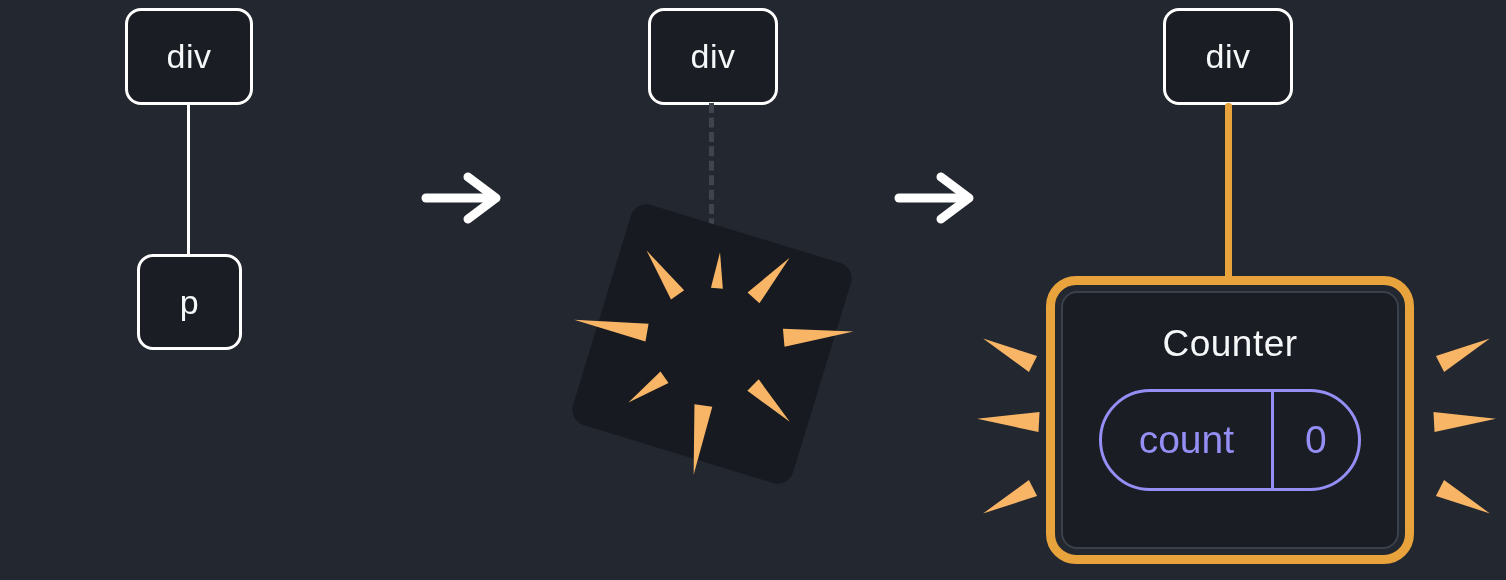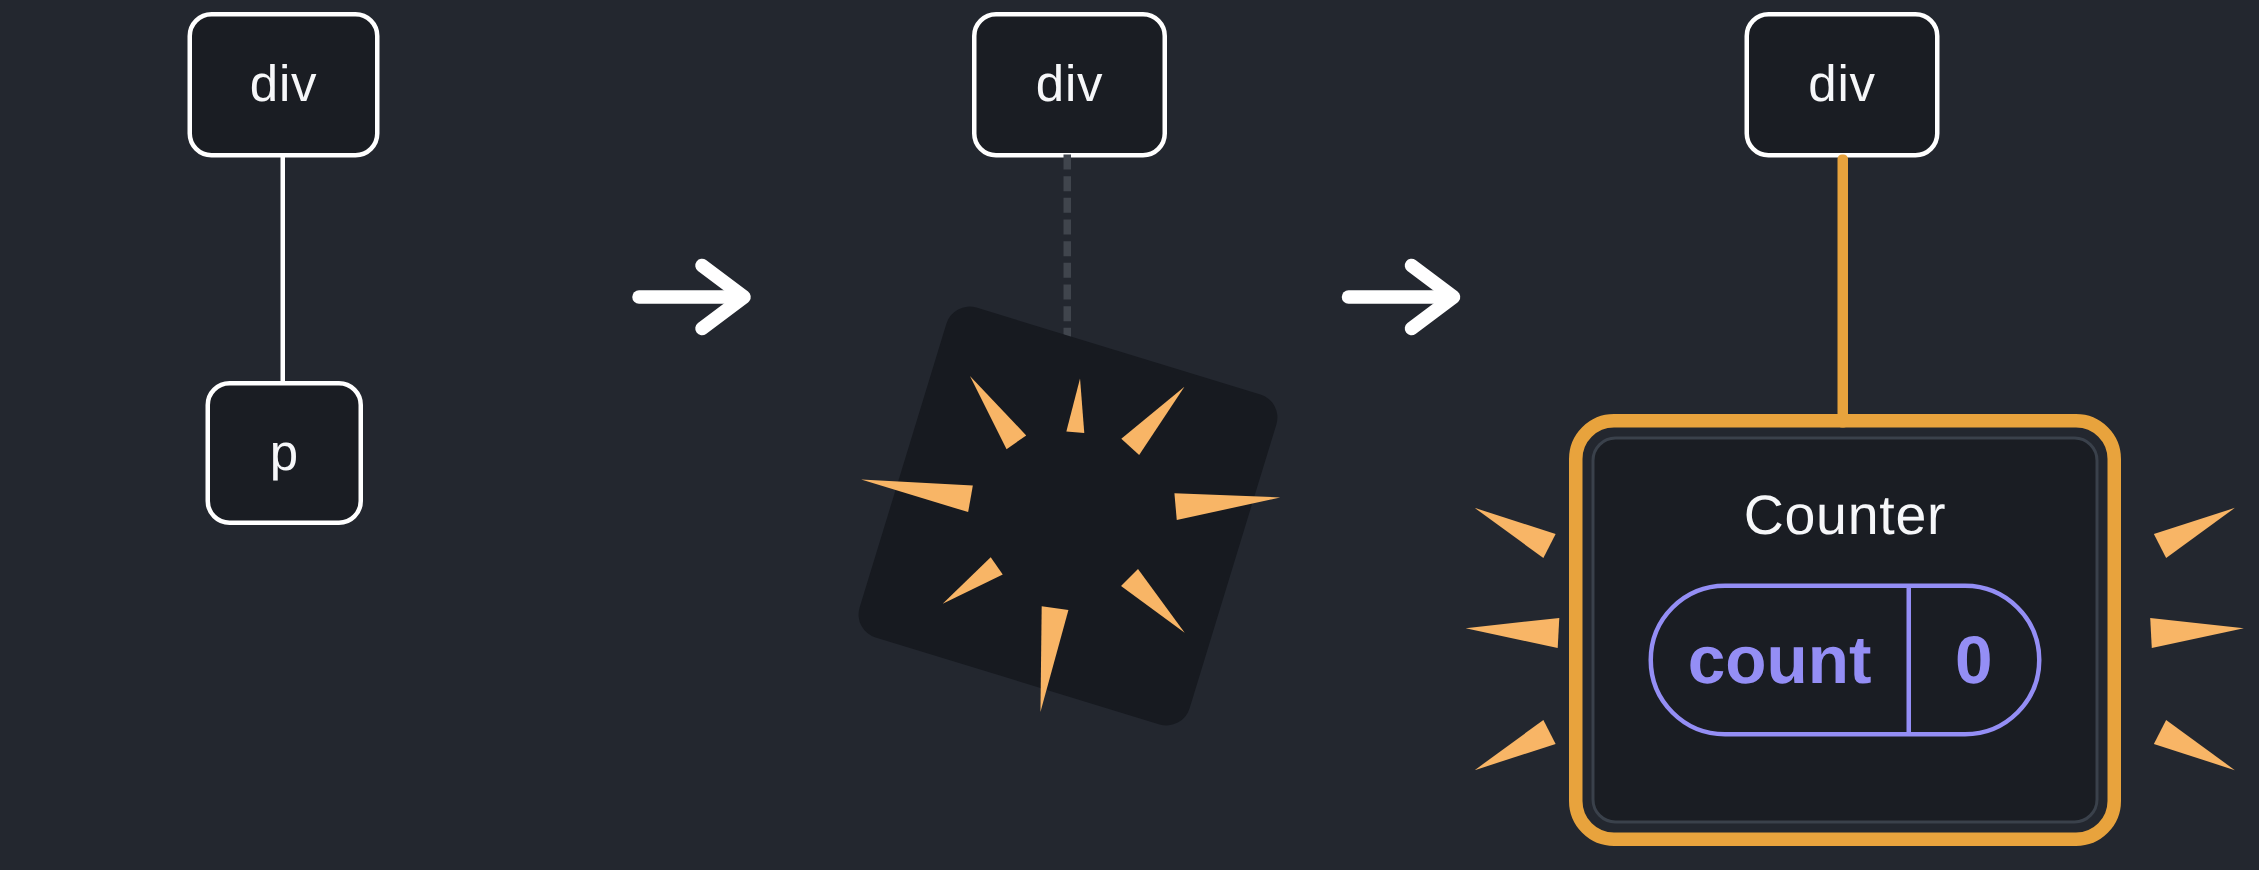--- a/index.html
+++ b/index.html
@@ -86,22 +86,21 @@
   .prop-pill {
     box-sizing: border-box;
     width: 262px;
     height: 102px;
     border: 3px solid #948ef5;
     border-radius: 60px;
     display: flex;
     align-items: stretch;
     overflow: hidden;
     color: #948ef5;
-    font-size: 45px;
-    font-weight: bold;
+    font-size: 39px;
   }
   .prop-name {
     flex: 2;
     display: flex;
     align-items: center;
     justify-content: center;
   }
   .prop-value {
     flex: 1;
     display: flex;

